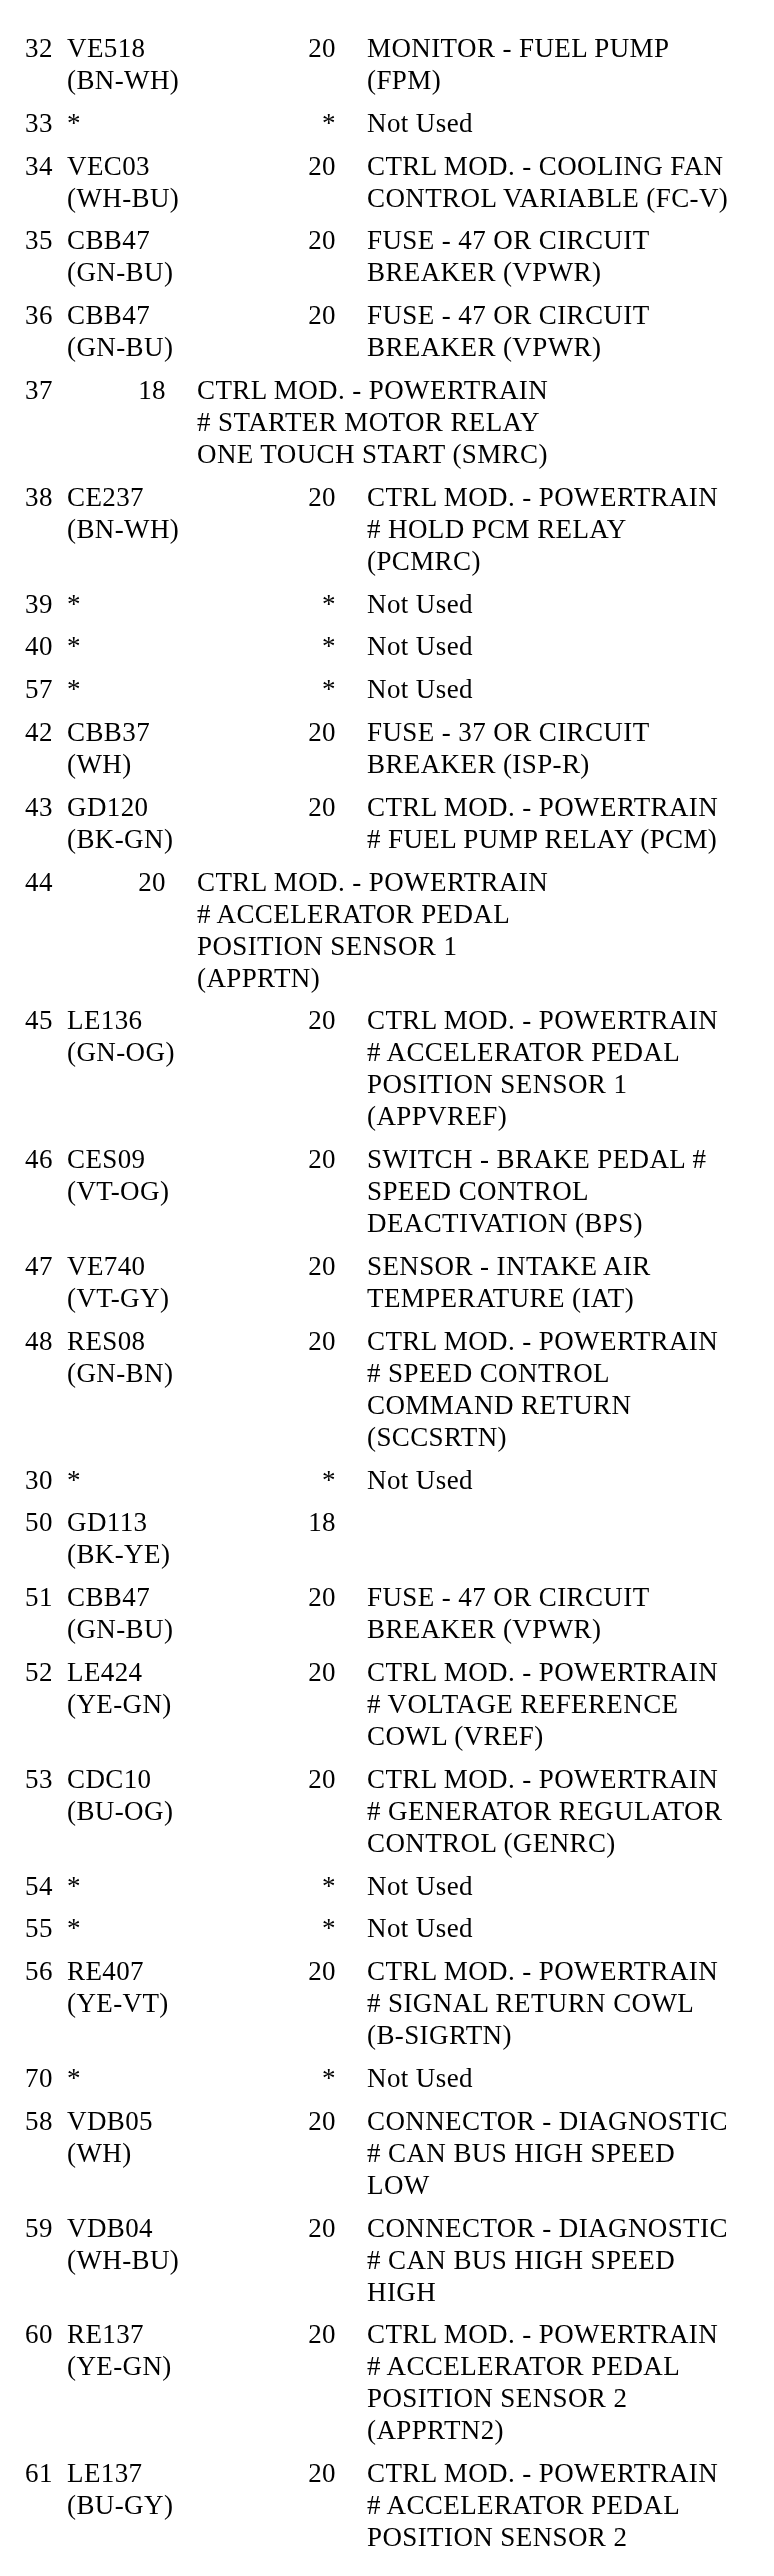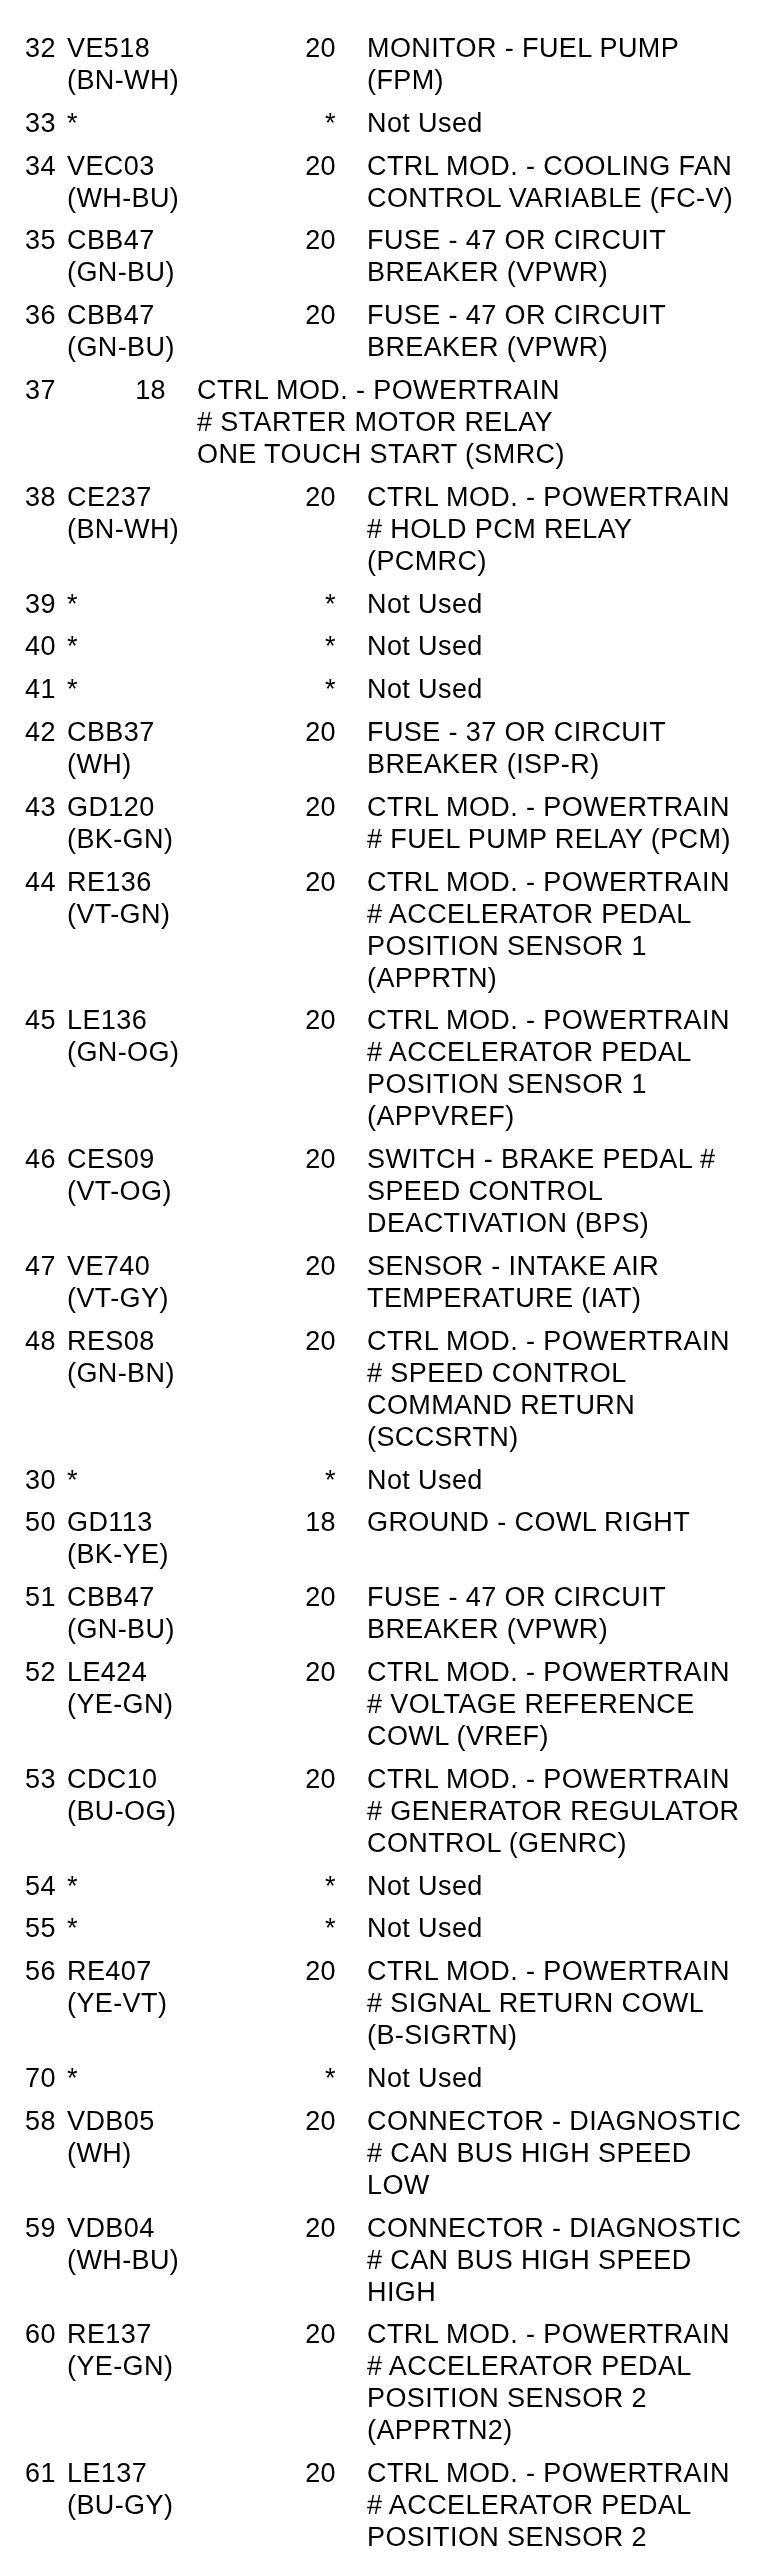--- a/index.html
+++ b/index.html
@@ -12,20 +12,21 @@
     height: 2576px;
     overflow: hidden;
     color: #000000;
     font-family: "Liberation Sans", sans-serif;
     font-size: 27px;
     line-height: 32px;
     letter-spacing: 0.4px;
   }
   .pinout-table {
     padding-top: 32px;
+    font-family: Liberation Serif, serif;
   }
   .row {
     display: flex;
     align-items: flex-start;
     margin-bottom: 10.8px;
   }
   .cell { box-sizing: border-box; }
   .cell.pin {
     width: 67px;
     padding-left: 25px;
@@ -122,21 +123,21 @@
   </div>
 
   <div class="row">
     <div class="cell pin">40</div>
     <div class="cell circuit">*</div>
     <div class="cell gauge">*</div>
     <div class="cell func">Not Used</div>
   </div>
 
   <div class="row">
-    <div class="cell pin">41</div>
+    <div class="cell pin">57</div>
     <div class="cell circuit">*</div>
     <div class="cell gauge">*</div>
     <div class="cell func">Not Used</div>
   </div>
 
   <div class="row">
     <div class="cell pin">42</div>
     <div class="cell circuit">CBB37
 (WH)</div>
     <div class="cell gauge">20</div>
@@ -148,22 +149,20 @@
     <div class="cell pin">43</div>
     <div class="cell circuit">GD120
 (BK-GN)</div>
     <div class="cell gauge">20</div>
     <div class="cell func">CTRL MOD. - POWERTRAIN
 # FUEL PUMP RELAY (PCM)</div>
   </div>
 
   <div class="row">
     <div class="cell pin">44</div>
-    <div class="cell circuit">RE136
-(VT-GN)</div>
     <div class="cell gauge">20</div>
     <div class="cell func">CTRL MOD. - POWERTRAIN
 # ACCELERATOR PEDAL
 POSITION SENSOR 1
 (APPRTN)</div>
   </div>
 
   <div class="row">
     <div class="cell pin">45</div>
     <div class="cell circuit">LE136
@@ -210,21 +209,20 @@
     <div class="cell circuit">*</div>
     <div class="cell gauge">*</div>
     <div class="cell func">Not Used</div>
   </div>
 
   <div class="row">
     <div class="cell pin">50</div>
     <div class="cell circuit">GD113
 (BK-YE)</div>
     <div class="cell gauge">18</div>
-    <div class="cell func">GROUND - COWL RIGHT</div>
   </div>
 
   <div class="row">
     <div class="cell pin">51</div>
     <div class="cell circuit">CBB47
 (GN-BU)</div>
     <div class="cell gauge">20</div>
     <div class="cell func">FUSE - 47 OR CIRCUIT
 BREAKER (VPWR)</div>
   </div>

